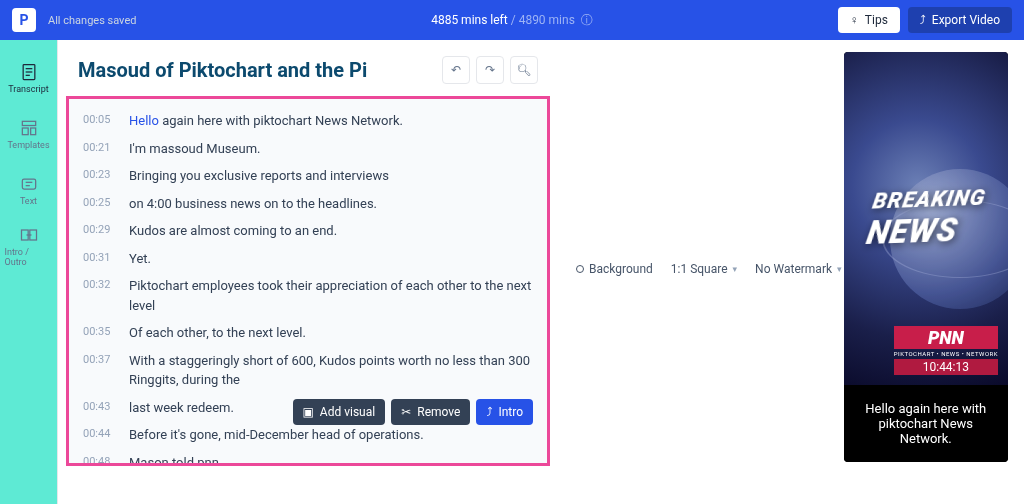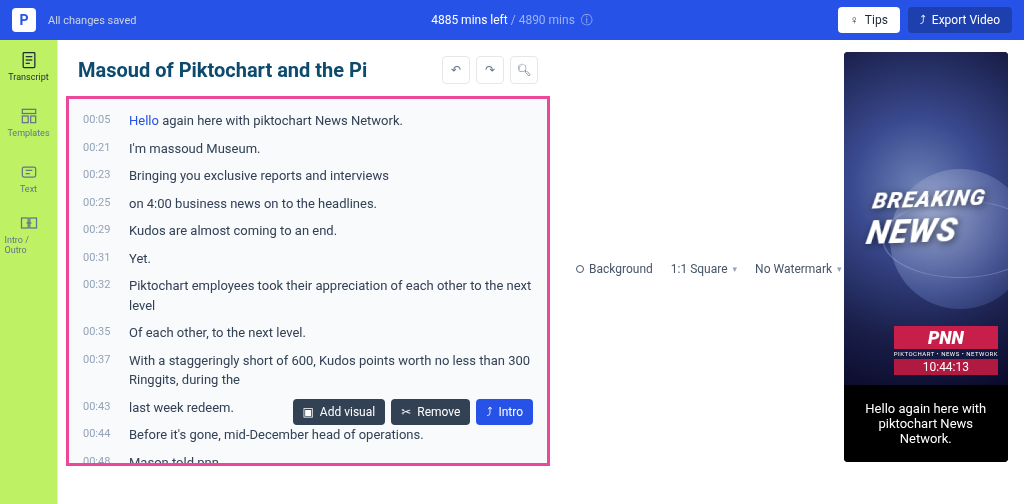--- a/index.html
+++ b/index.html
@@ -8,21 +8,21 @@
 .logo{width:24px;height:24px;background:#fff;border-radius:4px;display:flex;align-items:center;justify-content:center;color:#2752e7;font-weight:700;font-size:14px;margin-right:12px}
 .save-status{color:#cbd5e1;font-size:11px}
 .mins-left{position:absolute;left:50%;transform:translateX(-50%)}
 .mins-left .used{color:#fff}
 .mins-left .total{color:#9db3f5}
 .top-actions{margin-left:auto;display:flex;gap:8px}
 .btn{border:none;border-radius:4px;padding:6px 12px;font-size:12px;cursor:pointer;display:flex;align-items:center;gap:6px}
 .btn-white{background:#fff;color:#1e293b}
 .btn-primary{background:#1e40af;color:#fff}
 .main{display:flex;height:calc(100% - 40px)}
-.sidebar{width:58px;background:#bef264;border-right:1px solid #e5e7eb;display:flex;flex-direction:column;align-items:center;padding-top:0;gap:4px}
+.sidebar{width:58px;background:#5eead4;border-right:1px solid #e5e7eb;display:flex;flex-direction:column;align-items:center;padding-top:12px;gap:4px}
 .side-item{width:48px;height:52px;display:flex;flex-direction:column;align-items:center;justify-content:center;gap:2px;cursor:pointer;border-radius:6px;color:#64748b;font-size:9px}
 .side-item.active{color:#1e293b}
 .side-item svg{width:20px;height:20px}
 .content{flex:1;background:#fff;display:flex;overflow:hidden}
 .editor{width:500px;padding:12px 8px 0 8px;position:relative}
 .editor-header{display:flex;align-items:center;gap:6px;padding:4px 12px;margin-bottom:8px}
 .title{font-size:20px;font-weight:700;color:#0c4a6e;white-space:nowrap;overflow:hidden;flex:1}
 .icon-btn{width:28px;height:28px;border:1px solid #e5e7eb;border-radius:4px;background:#fff;display:flex;align-items:center;justify-content:center;cursor:pointer;color:#64748b;font-size:12px;flex-shrink:0}
 .transcript{border:3px solid #ec4899;border-radius:0;padding:8px 0;height:370px;overflow:hidden;background:#f8fafc;position:relative}
 .line{display:flex;padding:4px 14px;font-size:13px;color:#334155;line-height:1.5}

